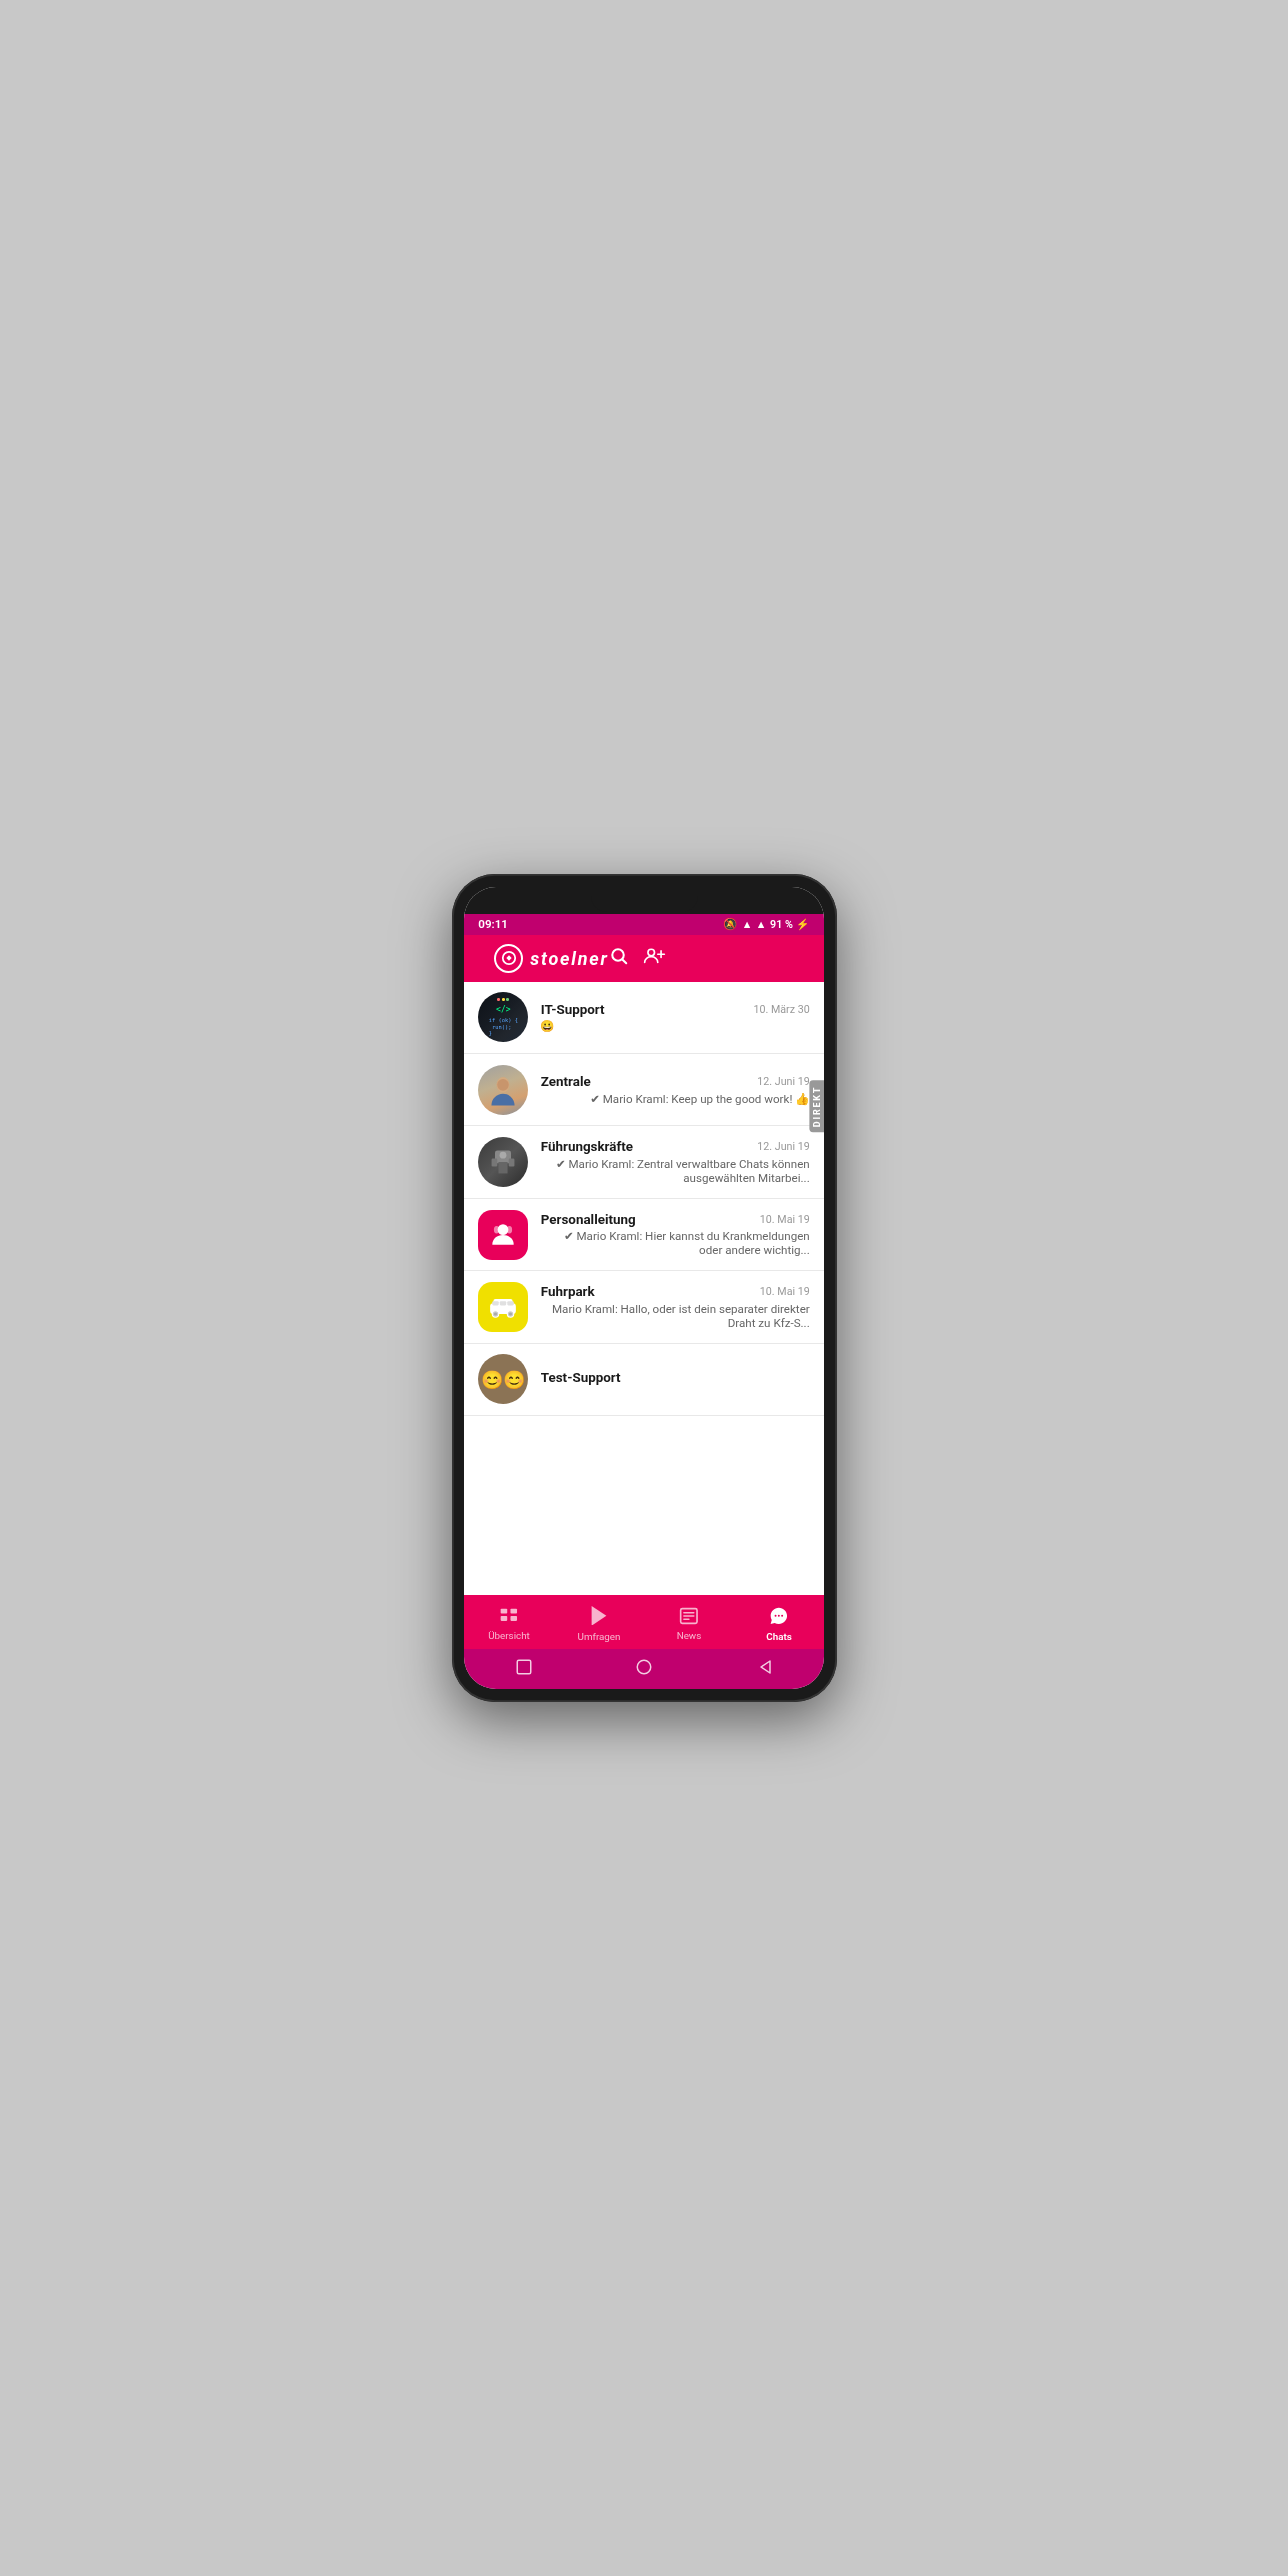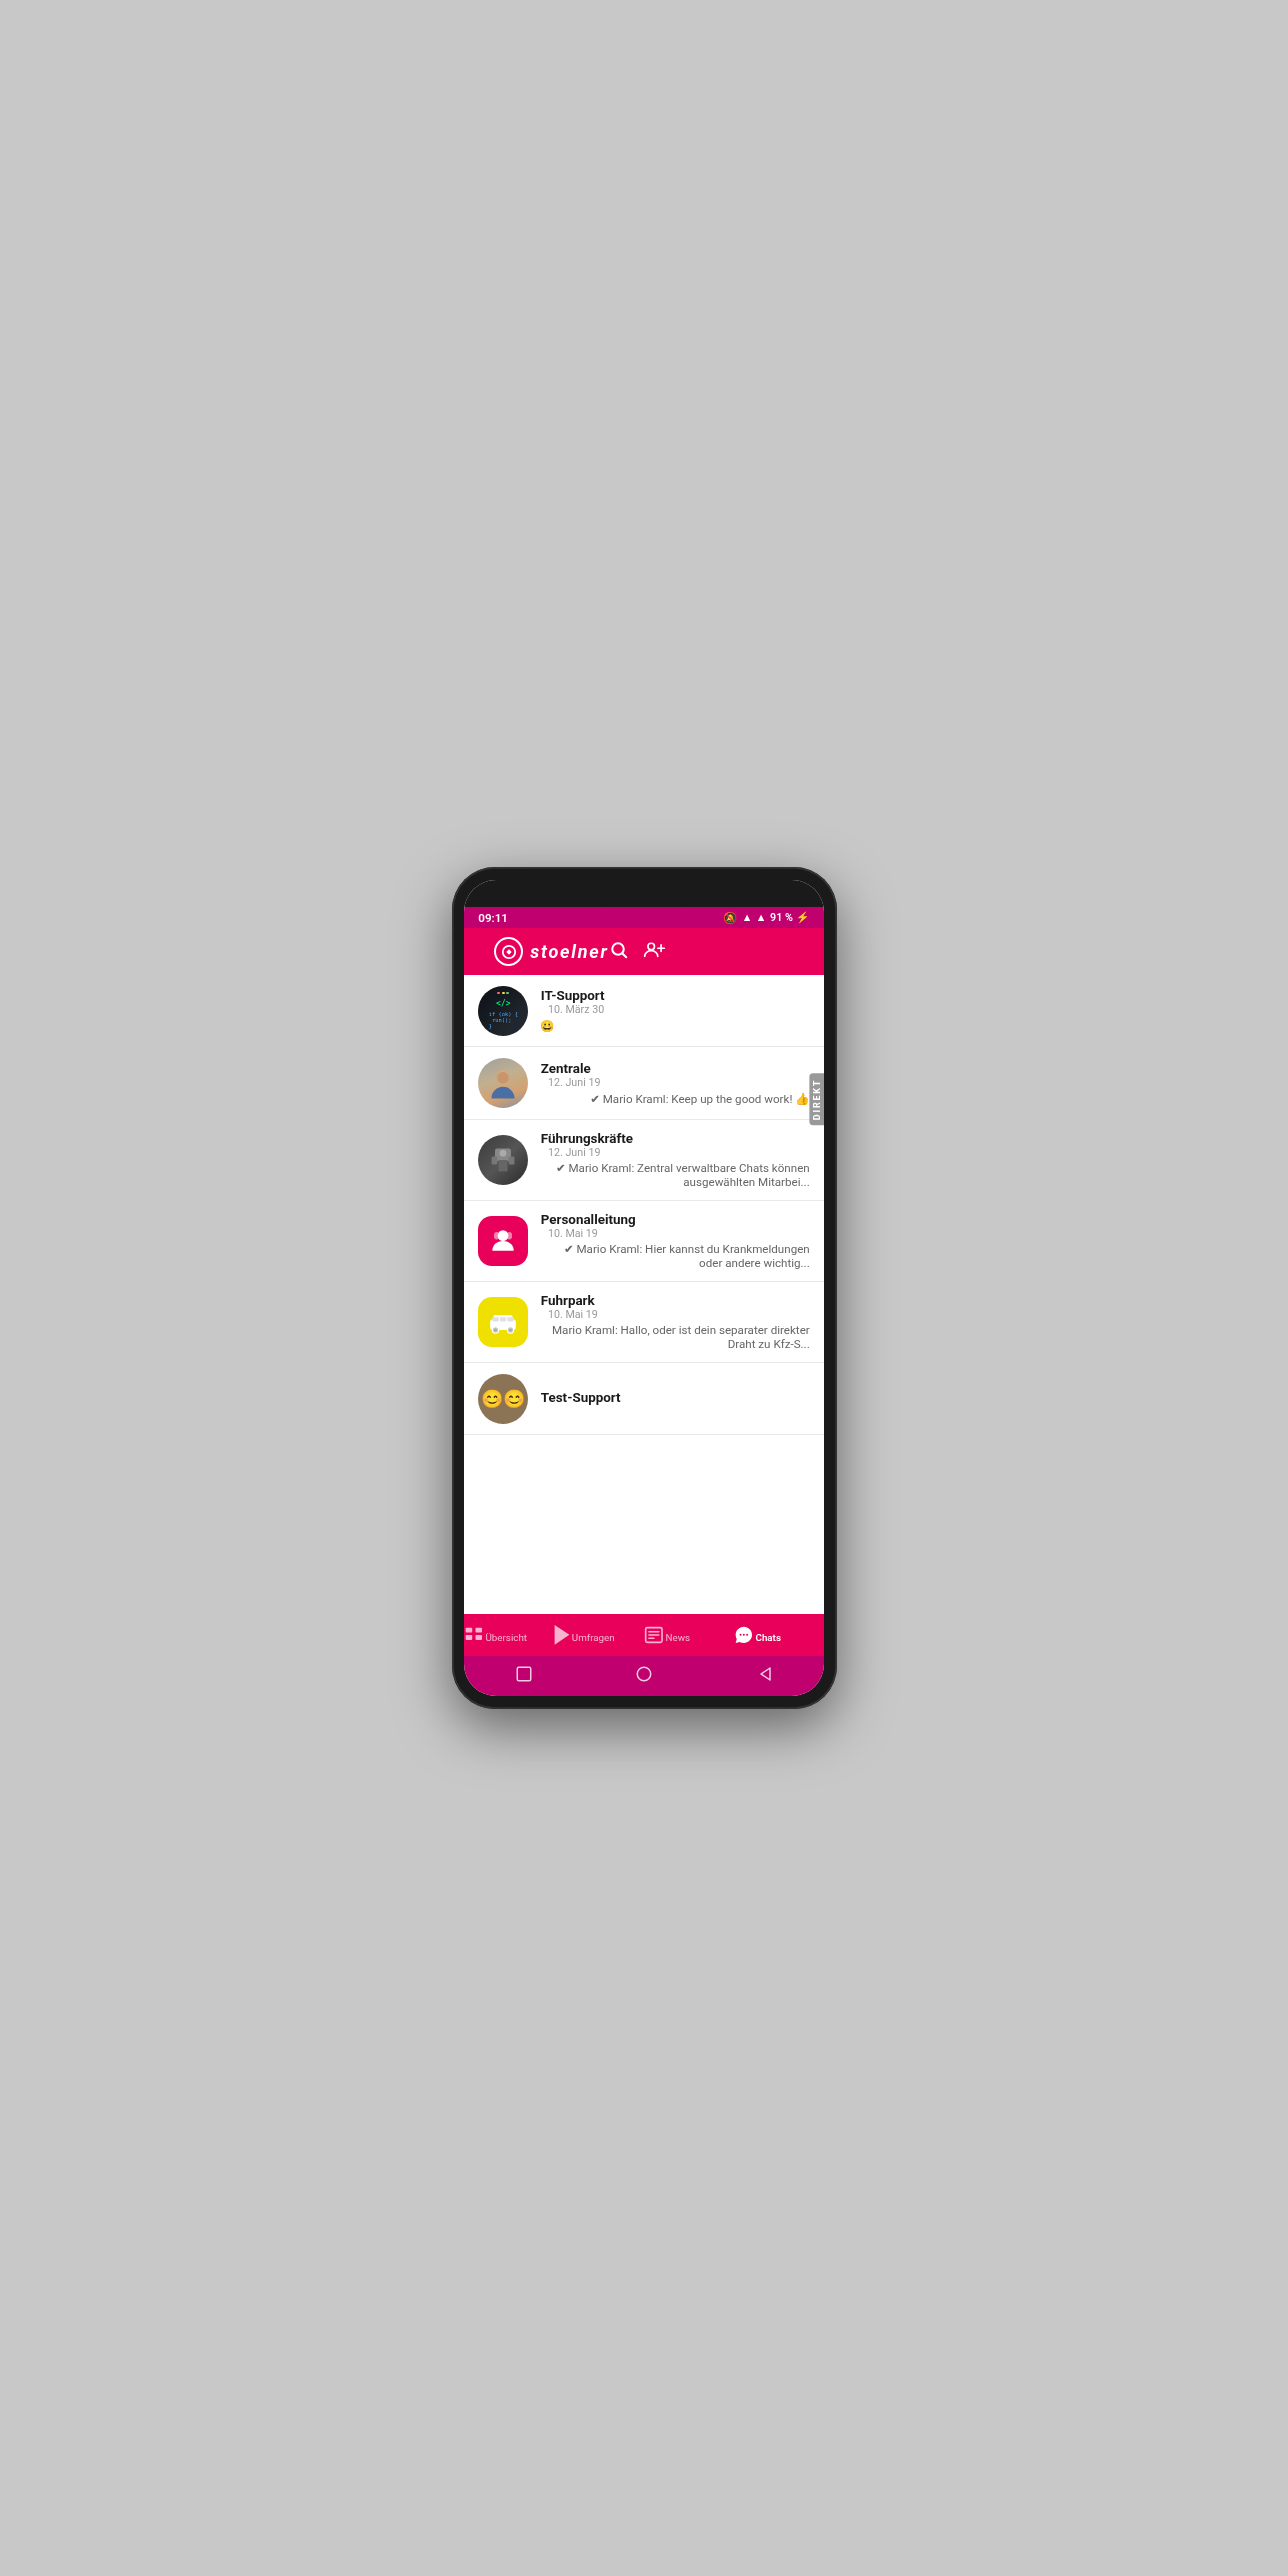--- a/index.html
+++ b/index.html
@@ -156,23 +156,22 @@
       border-radius: 30%;
     }
 
     .chat-content {
       flex: 1;
       min-width: 0;
     }
     .chat-header-row {
       display: flex;
       justify-content: space-between;
-      align-items: flex-start;
+      align-items: center;
       margin-bottom: 2.7px;
-      flex-direction: column;
     }
     .chat-name {
       font-weight: 700;
       font-size: 13.4px;
       color: #1a1a1a;
     }
     .chat-date {
       font-size: 10.7px;
       color: #999;
       white-space: nowrap;
@@ -201,21 +200,21 @@
     .bottom-nav {
       background: #e8005a;
       display: flex;
       justify-content: space-around;
       align-items: center;
       padding: 7.2px 0 3.6px;
       border-top: none;
     }
     .nav-item {
       display: flex;
-      flex-direction: row;
+      flex-direction: column;
       align-items: center;
       gap: 1.8px;
       cursor: pointer;
       flex: 1;
       padding: 3.6px 0;
     }
     .nav-icon {
       font-size: 18px;
       color: rgba(255,255,255,0.7);
     }

